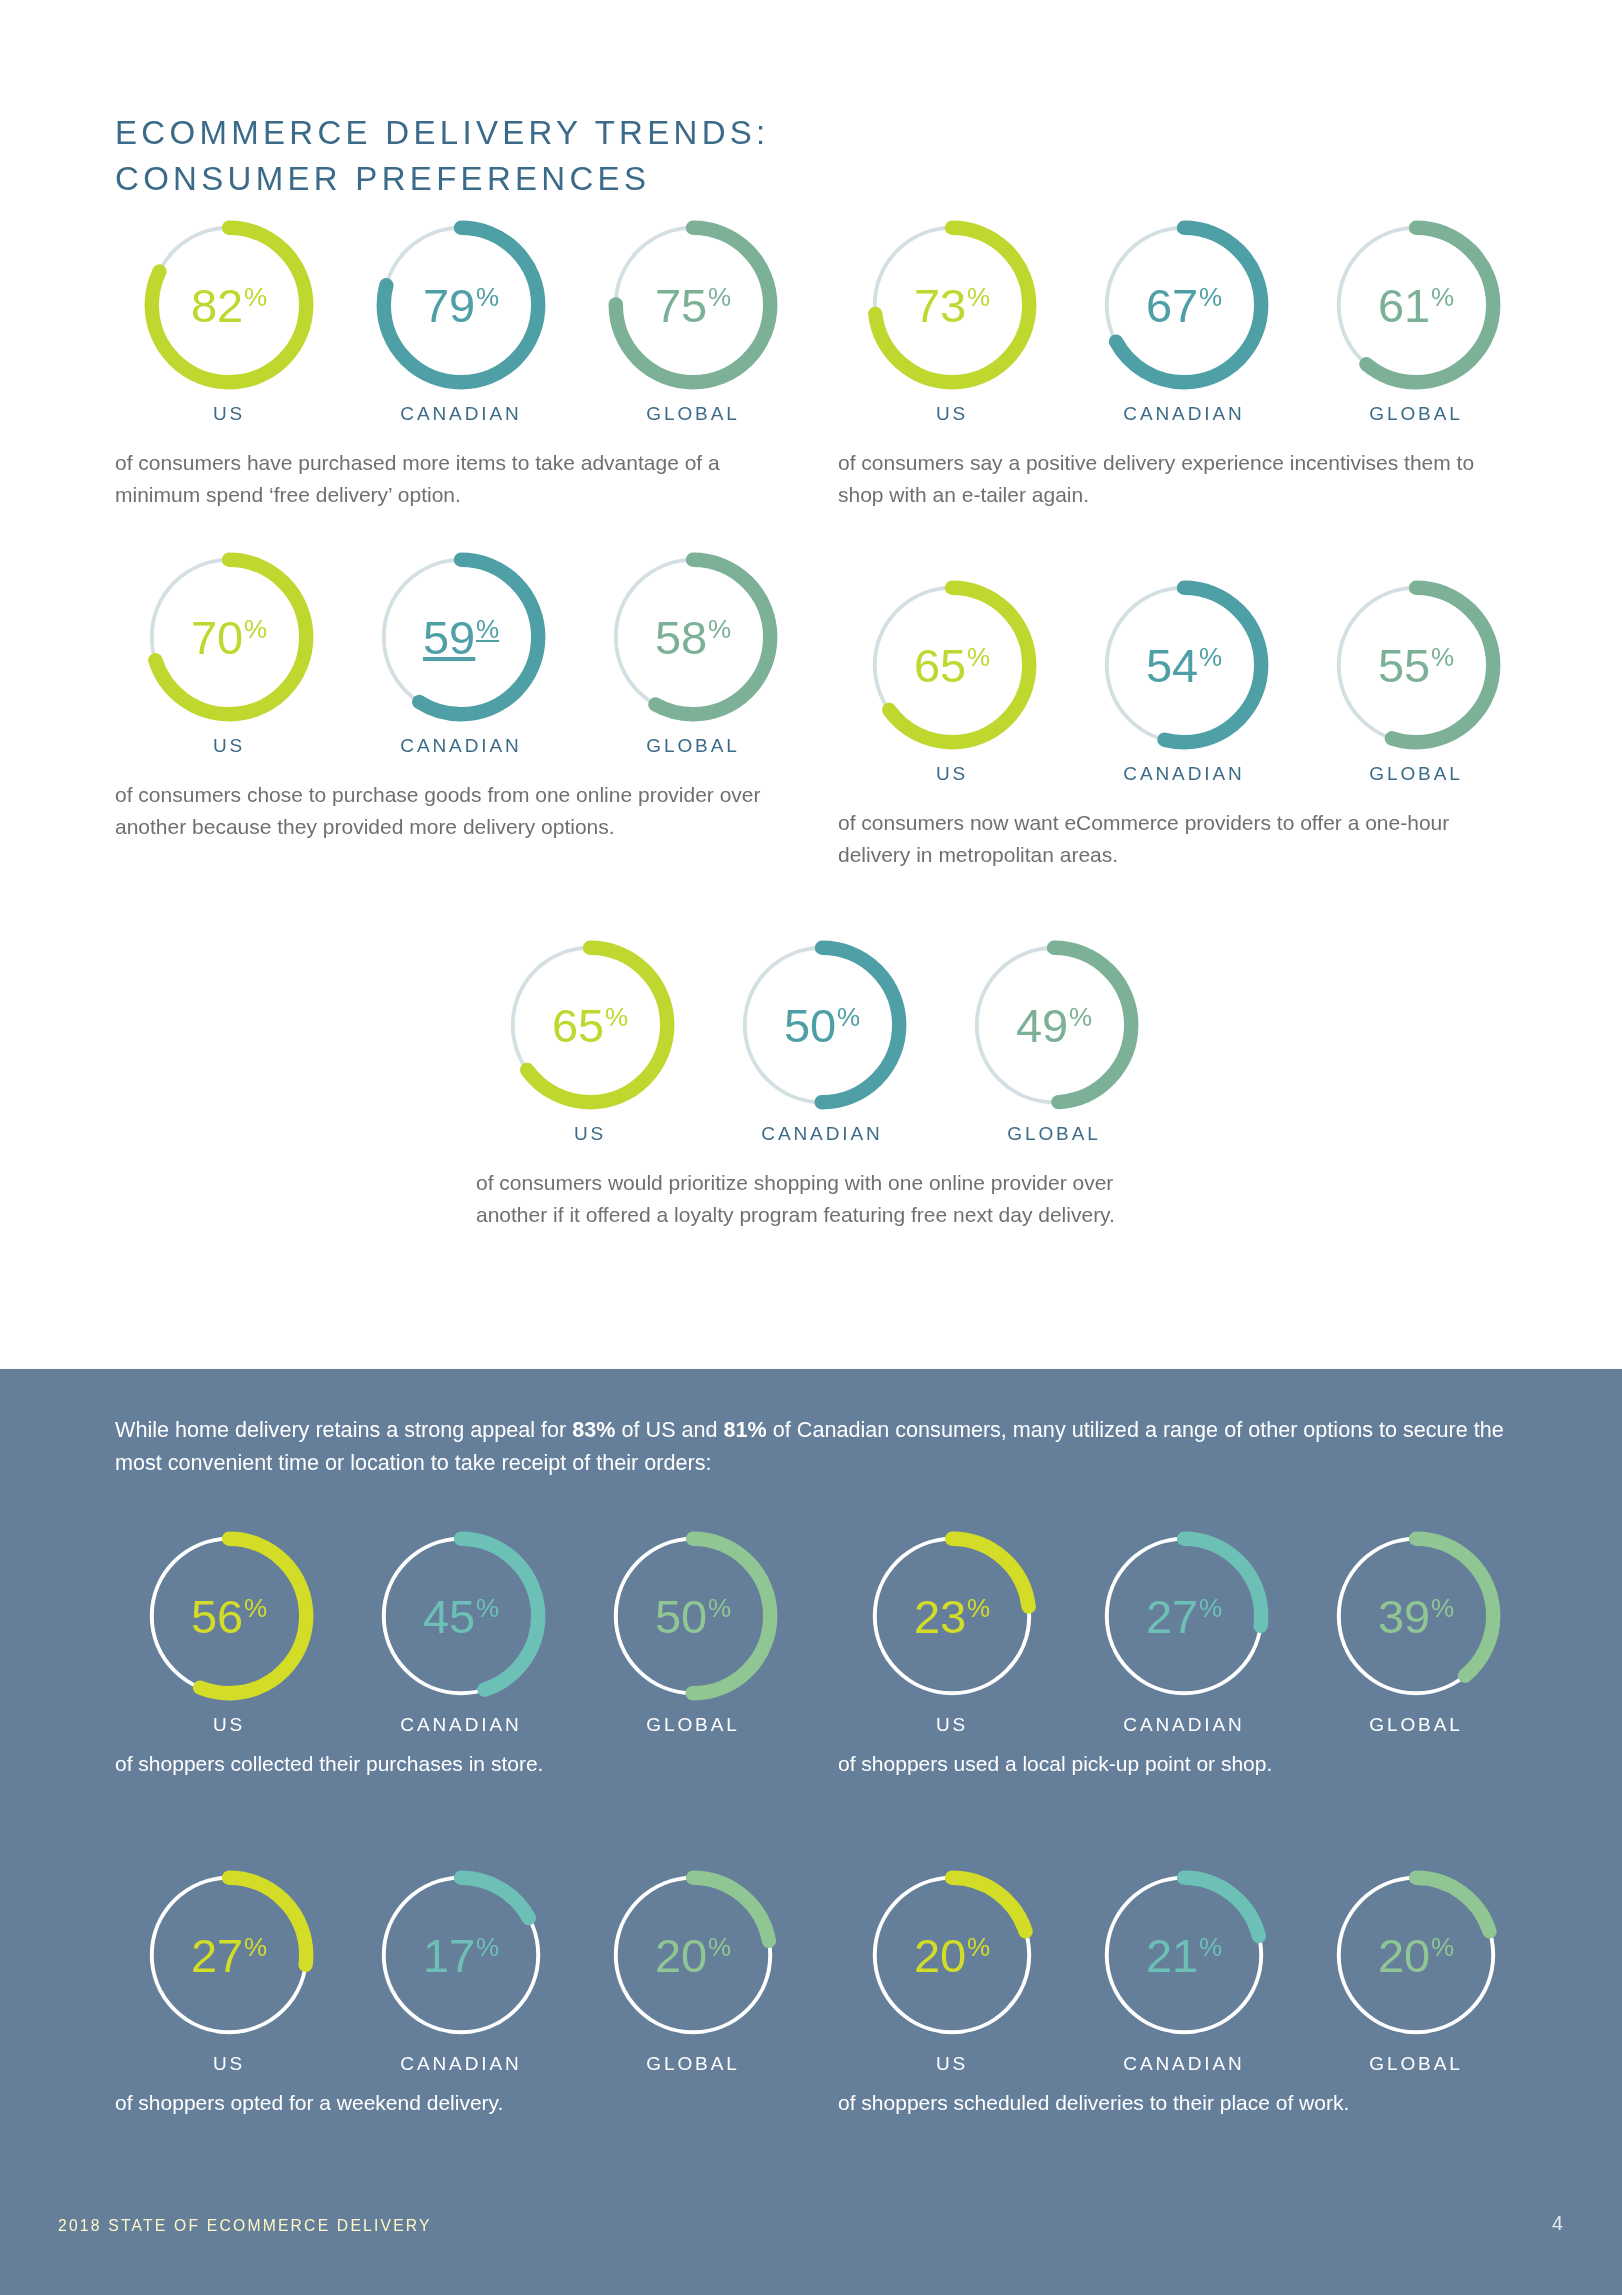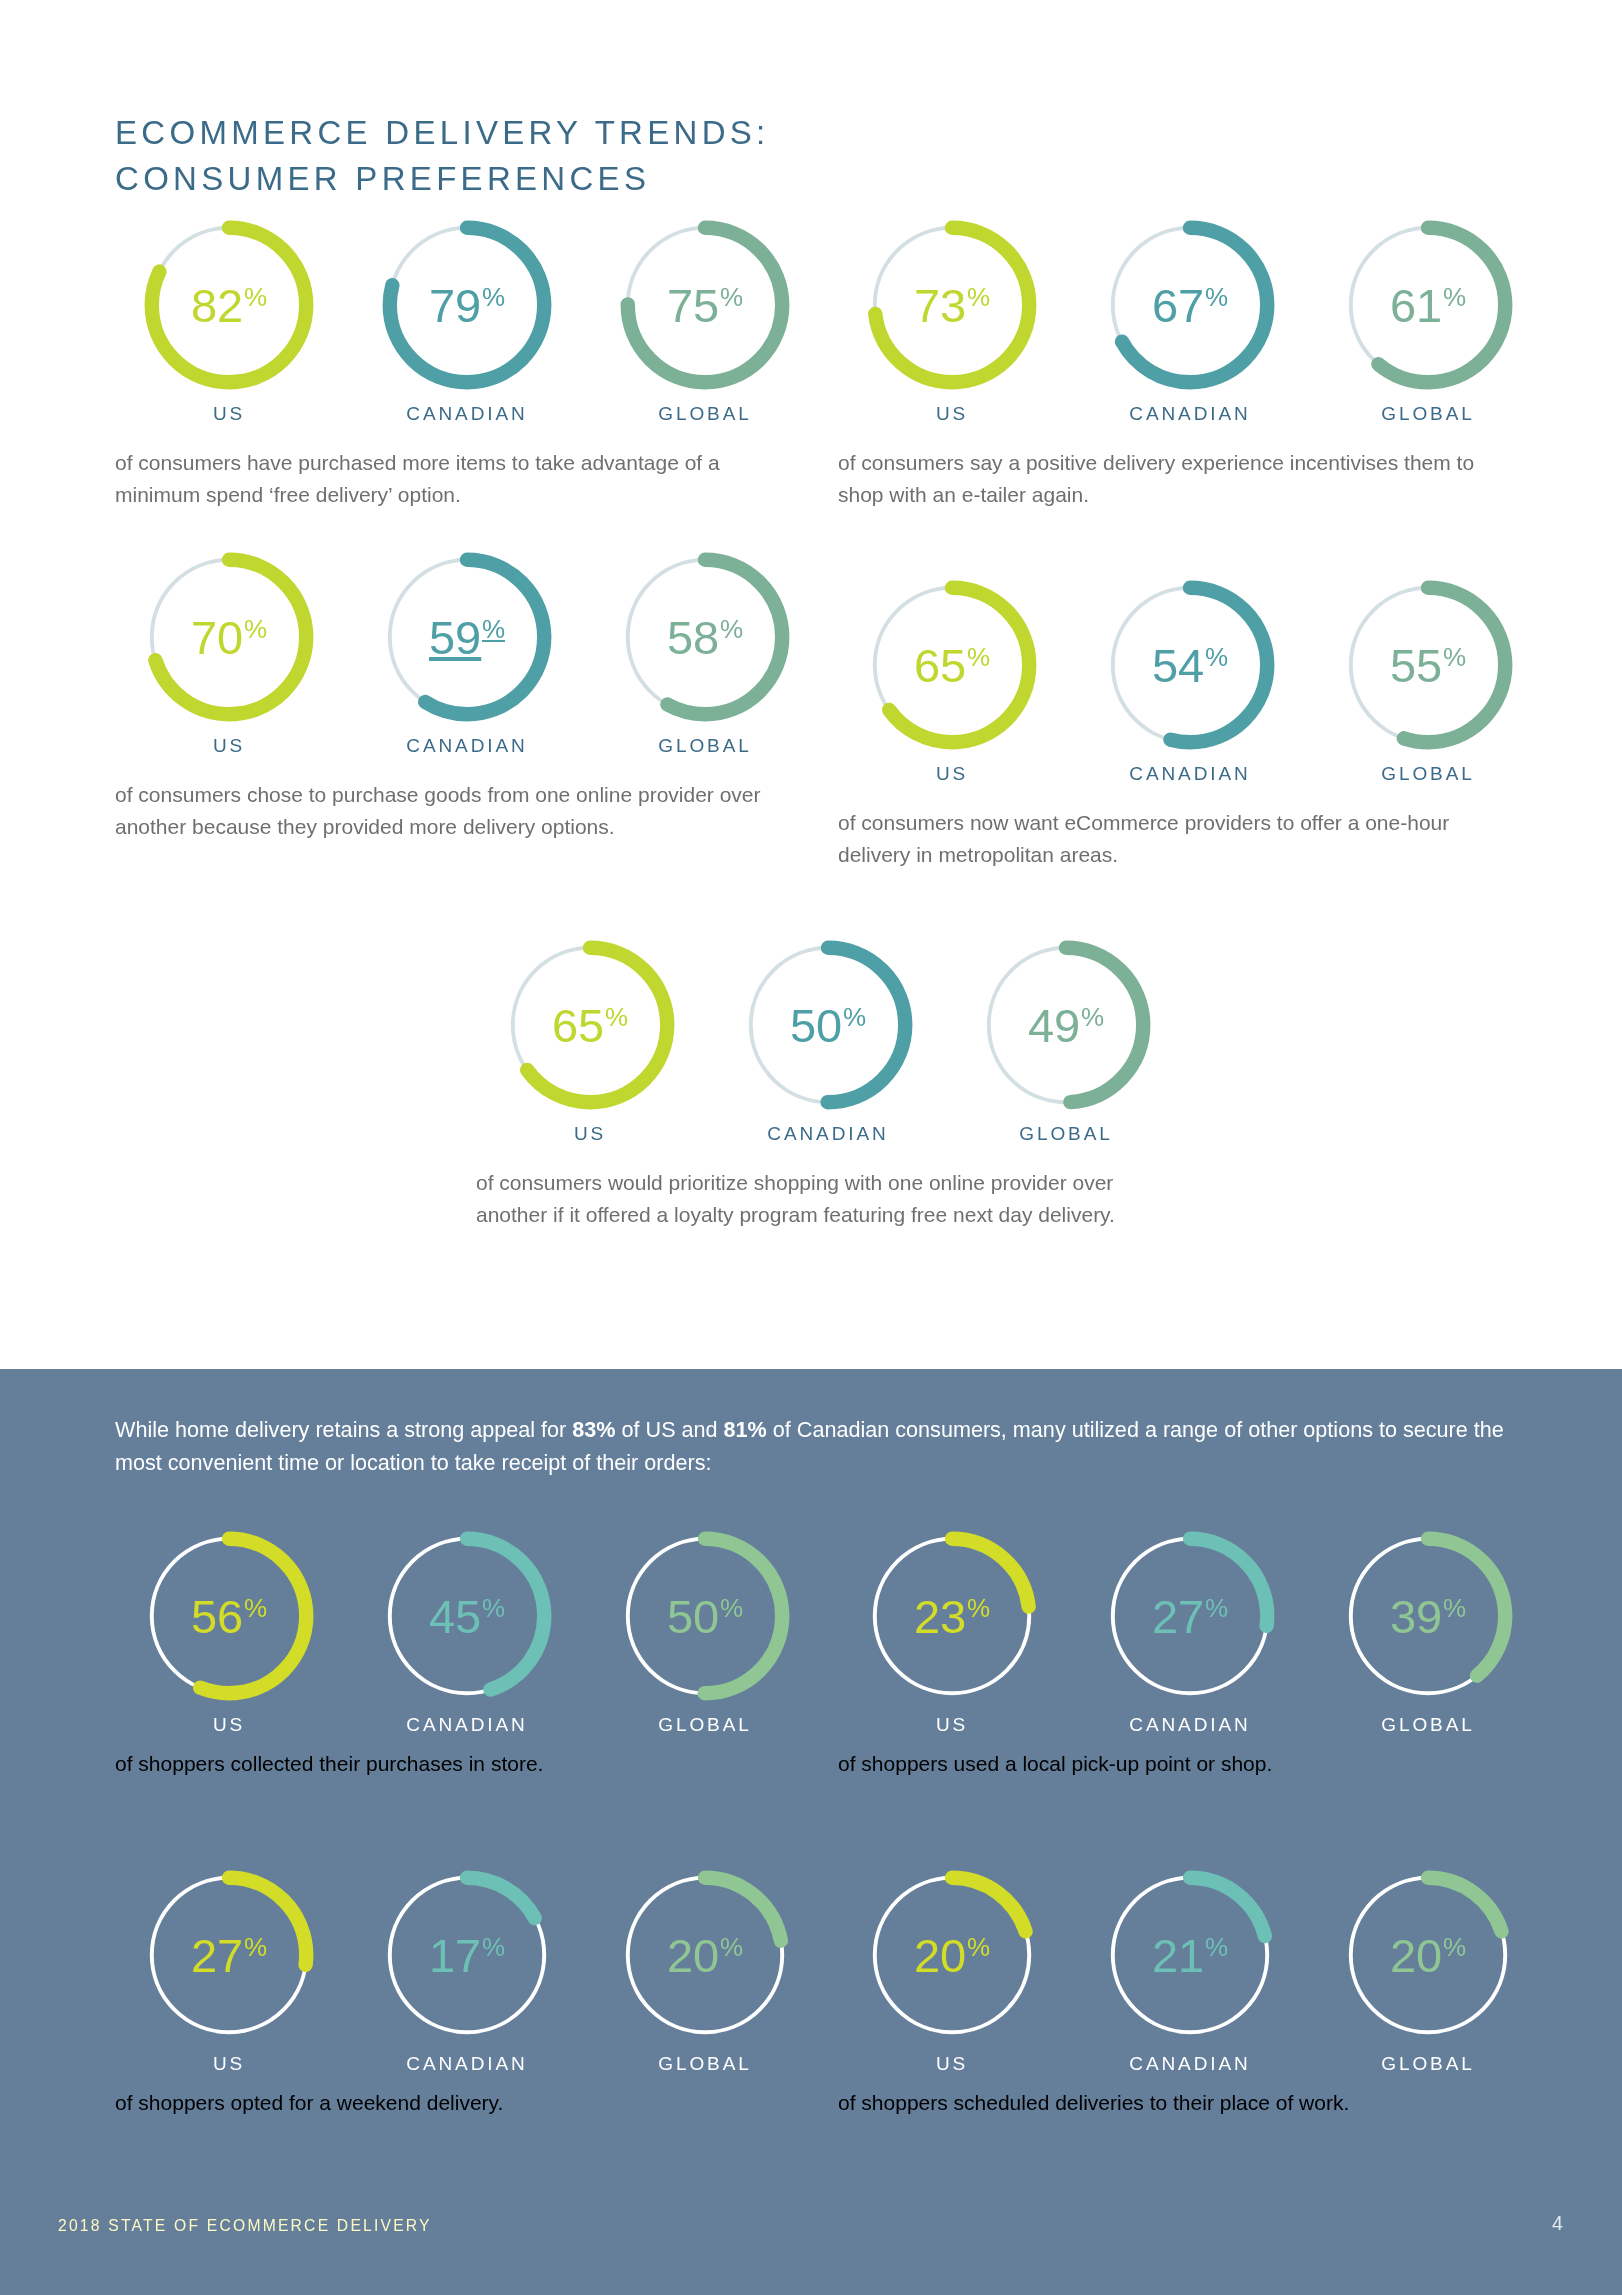--- a/index.html
+++ b/index.html
@@ -56,21 +56,21 @@
     height: 927px;
     background: #657f9b;
   }
 
   
   .stat-block {
     position: absolute;
   }
   .donut-row {
     display: flex;
-    gap: 10px;
+    gap: 4px;
   }
   .donut-cell {
     width: 228px;
     display: flex;
     flex-direction: column;
     align-items: center;
   }
   .donut-wrap {
     position: relative;
     width: 178px;
@@ -116,21 +116,21 @@
   }
   .caption {
     margin-top: 22px;
     font-size: 21px;
     line-height: 1.52;
     color: #6d6f71;
     font-weight: 400;
     max-width: 667px;
   }
   .blue-section .caption {
-    color: #000000;
+    color: #ffffff;
     margin-top: 12px;
   }
 
   
   .blue-intro {
     position: absolute;
     left: 115px;
     top: 1413px;
     width: 1394px;
     font-size: 21.6px;

